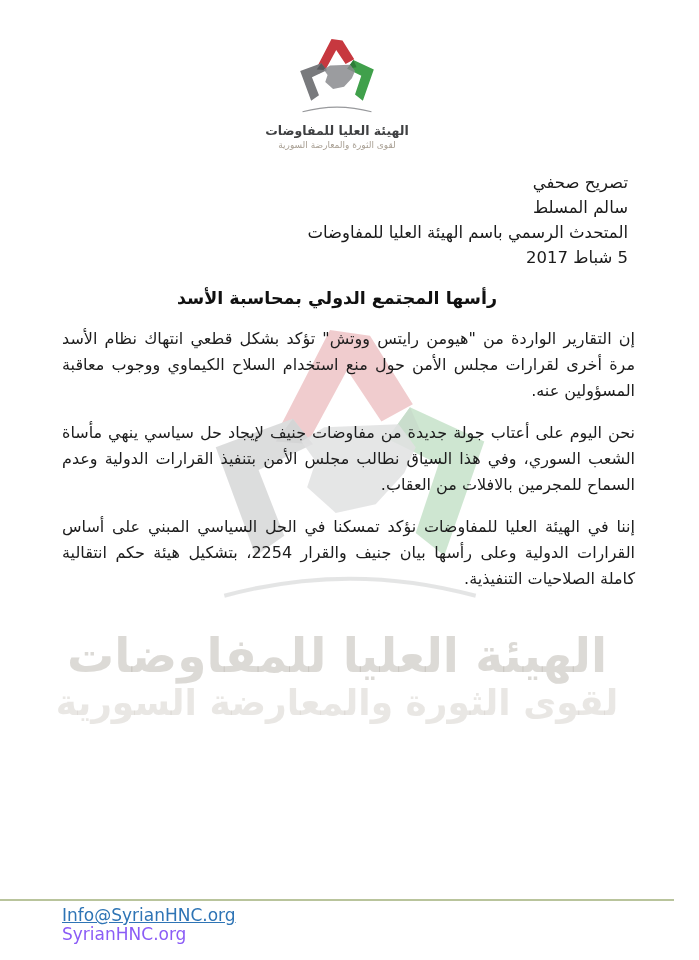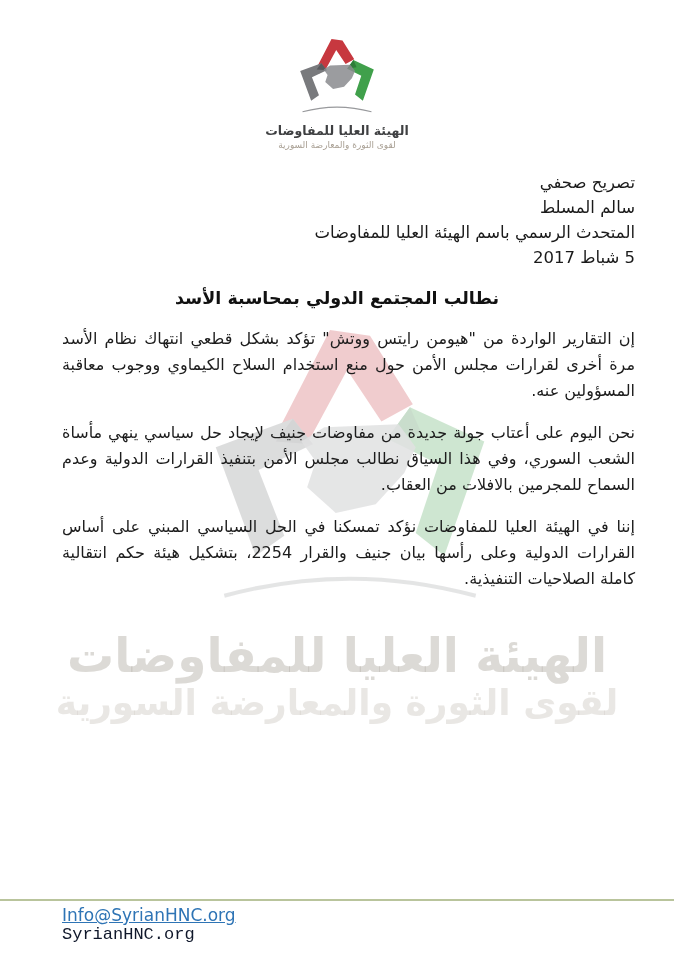--- a/index.html
+++ b/index.html
@@ -13,39 +13,39 @@
   .logo-name{font-size:12.5px;font-weight:bold;color:#3f4042;direction:rtl;margin-top:1px;}
   .logo-tagline{font-size:9px;color:#a89f93;direction:rtl;margin-top:2px;}
   
   .watermark-star{position:absolute;top:290px;left:150px;width:400px;opacity:0.25;z-index:0;}
   .watermark-star svg{display:block;width:400px;height:343px;}
   .watermark-text{position:absolute;top:630px;left:0;right:0;text-align:center;z-index:0;direction:rtl;}
   .wm1{font-size:47px;font-weight:bold;color:rgba(178,172,163,0.45);letter-spacing:1px;line-height:1.1;}
   .wm2{font-size:36px;font-weight:bold;color:rgba(182,176,167,0.30);letter-spacing:2px;line-height:1.15;}
   
   .header-block{
-    position:absolute;top:170px;right:39px;left:60px;z-index:1;
+    position:absolute;top:170px;right:46px;left:60px;z-index:1;
     direction:rtl;text-align:right;font-size:16.5px;line-height:25px;color:#1a1a1a;
   }
   
   .doc-title{
     position:absolute;top:288px;left:0;right:0;z-index:1;
     text-align:center;direction:rtl;font-size:17.5px;font-weight:bold;color:#111;
   }
   
   .content{
     position:absolute;top:326px;right:39px;left:62px;z-index:1;
     direction:rtl;text-align:justify;font-size:16px;line-height:26px;color:#1c1c1c;
   }
   .content p{margin:0 0 16px 0;}
   
   .footer-line{position:absolute;top:899px;left:0;width:699px;height:2px;background:#b9c49c;z-index:1;}
   .footer{position:absolute;top:906px;left:62px;z-index:1;font-size:17px;line-height:19px;}
   .email{color:#2e74b5;text-decoration:underline;display:block;cursor:pointer;}
-  .website{color:#0f172a;font-family:Liberation Mono, monospace;}
+  .website{color:#8b5cf6;}
 </style>
 </head>
 <body>
 
 <div class="page">
 
   <div class="logo-block">
     <svg width="110" height="94" viewBox="0 0 140 120" aria-hidden="true">
       <g id="hnc-logo">
         <path fill="#c7383f" d="M46 47 L63 14 L77 16 L92 40 L81 46 L69 28 L56 52 Z"></path>
@@ -72,21 +72,21 @@
     <div class="wm2">لقوى الثورة والمعارضة السورية</div>
   </div>
 
   <div class="header-block">
     <div>تصريح صحفي</div>
     <div>سالم المسلط</div>
     <div>المتحدث الرسمي باسم الهيئة العليا للمفاوضات</div>
     <div>5 شباط 2017</div>
   </div>
 
-  <div class="doc-title">نطالب المجتمع الدولي بمحاسبة الأسد</div>
+  <div class="doc-title">رأسها المجتمع الدولي بمحاسبة الأسد</div>
 
   <div class="content">
     <p>إن التقارير الواردة من "هيومن رايتس ووتش" تؤكد بشكل قطعي انتهاك نظام الأسد مرة أخرى لقرارات مجلس الأمن حول منع استخدام السلاح الكيماوي ووجوب معاقبة المسؤولين عنه.</p>
     <p>نحن اليوم على أعتاب جولة جديدة من مفاوضات جنيف لإيجاد حل سياسي ينهي مأساة الشعب السوري، وفي هذا السياق نطالب مجلس الأمن بتنفيذ القرارات الدولية وعدم السماح للمجرمين بالافلات من العقاب.</p>
     <p>إننا في الهيئة العليا للمفاوضات نؤكد تمسكنا في الحل السياسي المبني على أساس القرارات الدولية وعلى رأسها بيان جنيف والقرار 2254، بتشكيل هيئة حكم انتقالية كاملة الصلاحيات التنفيذية.</p>
   </div>
 
   <div class="footer-line"></div>
   <div class="footer">
     <a class="email">Info@SyrianHNC.org</a>

